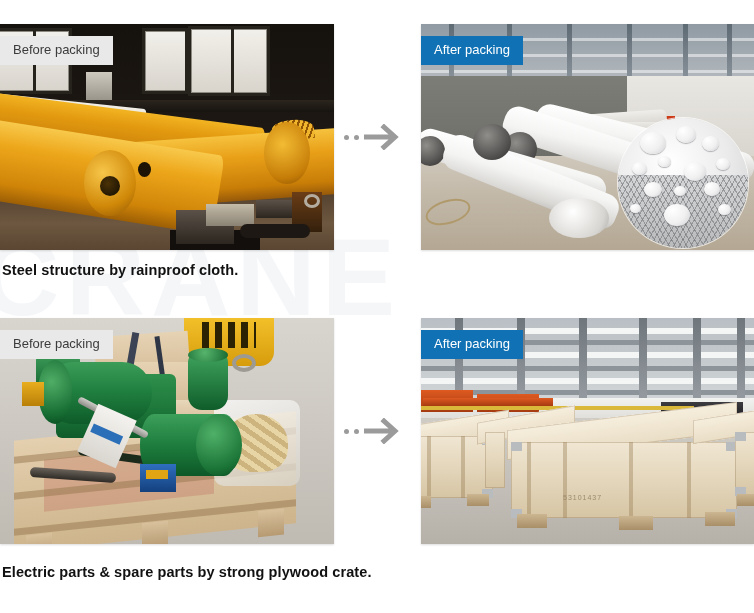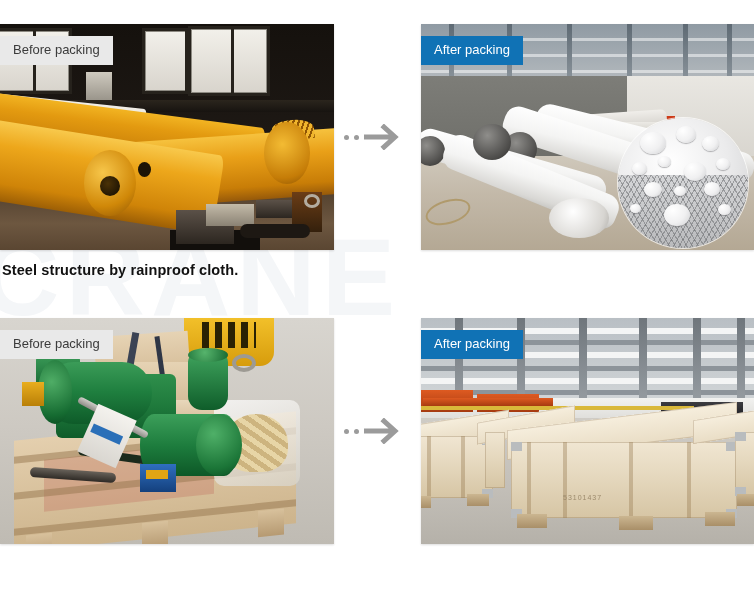--- a/index.html
+++ b/index.html
@@ -533,14 +533,15 @@
           <span class="corner" style="left:0; top:0"></span>
 
           <span class="corner" style="left:0; bottom:0"></span>
         </div>
         <div class="crate-foot" style="left:316px; top:176px; width:22px; height:12px"></div>
       </div>
       <div class="badge badge-after">After packing</div>
     </div>
   </div>
 
+  <div class="caption" id="caption-2">Electric parts &amp; spare parts by strong plywood crate.</div>
 
 </div>
 
 </body></html>

